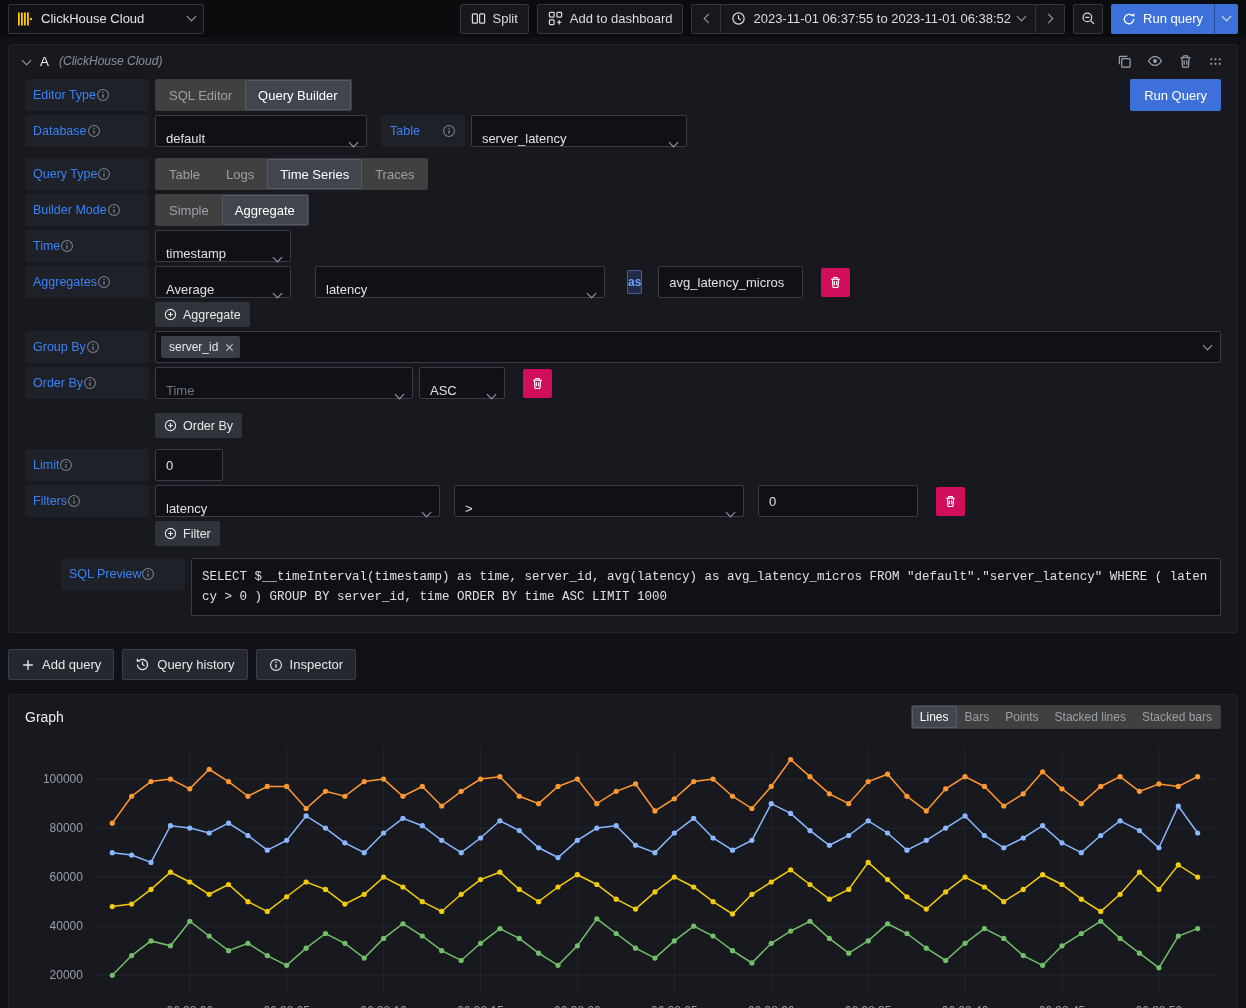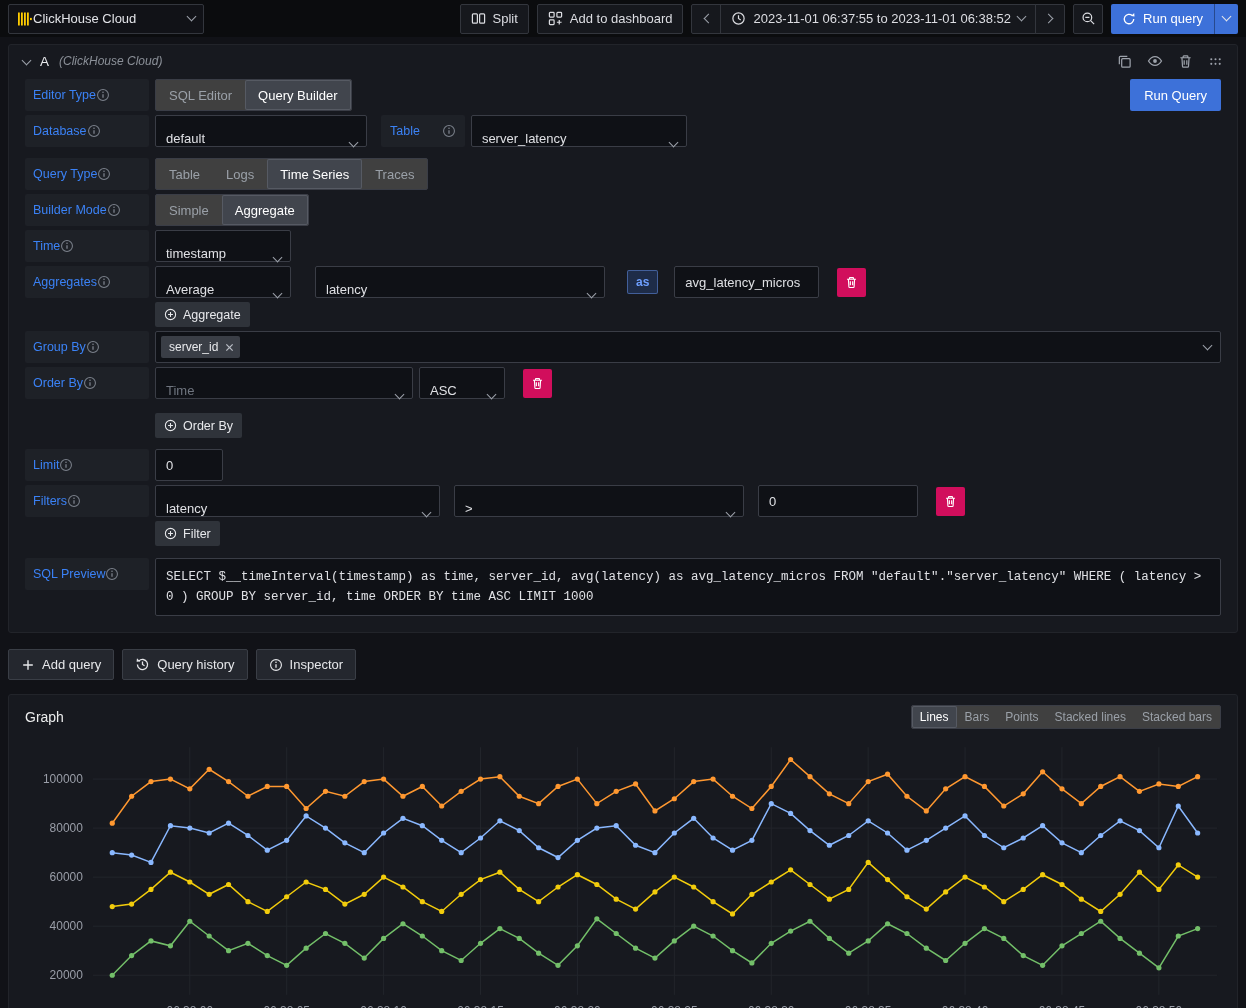--- a/index.html
+++ b/index.html
@@ -8,21 +8,21 @@
     width:1246px; height:1008px; overflow:hidden;
     background:#111217; color:#d8d9dd;
     font-family:"Liberation Sans","DejaVu Sans",sans-serif; font-size:13px;
   }
   svg { display:block; }
   .ico { display:inline-flex; align-items:center; justify-content:center; color:inherit; }
 
   
   .topbar { height:37px; background:#0b0c0e; display:flex; align-items:center; justify-content:space-between; padding:0 8px; }
   .ds-picker { width:196px; height:30px; background:#111217; border:1px solid #33363d; border-radius:2px;
-    display:flex; align-items:center; padding:0 8px; cursor:pointer; }
+    display:flex; align-items:center; gap:8px; padding:0 8px; cursor:pointer; }
   .ds-picker .name { flex:1; font-weight:500; color:#e3e4e8; white-space:nowrap; overflow:hidden; }
   .tb-right { display:flex; align-items:center; gap:8px; }
   .tb-btn { display:inline-flex; align-items:center; gap:7px; height:30px; padding:0 10px;
     background:#16181d; border:1px solid #33363d; border-radius:2px; color:#dcdde2;
     font-family:inherit; font-size:13px; font-weight:500; cursor:pointer; white-space:nowrap; }
   .tb-btn.sq { width:30px; padding:0; justify-content:center; }
   .btn-group { display:flex; }
   .btn-group .tb-btn { border-radius:0; margin-left:-1px; }
   .btn-group .tb-btn:first-child { border-radius:2px 0 0 2px; margin-left:0; }
   .btn-group .tb-btn:last-child { border-radius:0 2px 2px 0; }
@@ -39,42 +39,42 @@
   
   .panel { background:#17191f; border:1px solid #22242a; border-radius:3px; margin:7px 8px; }
   .qheader { display:flex; align-items:center; gap:10px; padding:8px 14px 6px; color:#9da2ab; }
   .refid { color:#e8e9ec; font-weight:500; font-size:13.5px; }
   .ds-hint { color:#8b9098; font-style:italic; font-size:12px; }
   .qh-icons { margin-left:auto; display:flex; align-items:center; gap:15px; color:#9da2ab; }
   .qh-icons .ico { cursor:pointer; }
 
   .qbody { padding:4px 16px 16px; display:flex; flex-direction:column; gap:4px; }
   .qrow { display:flex; align-items:center; gap:6px; }
-  .qrow.top { align-items:flex-start; }
+  .qrow.top { align-items:flex-start;margin-left:36px; }
   .flabel { width:124px; min-width:124px; height:32px; background:#1e2127; border-radius:2px;
     display:flex; align-items:center; justify-content:flex-start; padding:0 8px;
     color:#3b82f6; font-size:12.5px; font-weight:500; }
   .flabel.auto { width:auto; min-width:0; gap:22px; padding:0 9px; }
   .info { color:#7b818b; }
 
   .select { position:relative; height:32px; background:#0f1116; border:1px solid #3a3d46; border-radius:2px;
     display:flex; align-items:flex-end; padding:0 26px 0 10px; color:#dfe0e4; cursor:pointer; }
   .select .chev { position:absolute; right:9px; }
   .ph { color:#6f757f; }
   .input { height:32px; background:#0f1116; border:1px solid #3a3d46; border-radius:2px;
     color:#dfe0e4; padding:0 10px; font-family:inherit; font-size:13px; outline:none; }
 
   .radio { display:inline-flex; align-items:stretch; background:#404040; border:1px solid #3a3d46;
     border-radius:2px; height:32px; overflow:hidden; }
   .radio .opt { display:flex; align-items:center; padding:0 13px; color:#9aa0a8; font-weight:500; cursor:pointer; }
   .radio .opt.sel { background:#41454d; color:#fff; border-radius:2px; box-shadow:inset 0 0 0 1px #565a63; }
   .radio.sm { height:24px; }
   .radio.sm .opt { padding:0 8px; font-size:12px; }
 
-  .chip-as { height:24px; padding:0 8px; display:inline-flex; align-items:center;
+  .chip-as { height:24px; padding:0 0; display:inline-flex; align-items:center;
     background:rgba(61,113,217,.22); border:1px solid rgba(110,159,255,.45);
     color:#6e9fff; border-radius:2px; font-size:12px; font-weight:600; }
   .trash-btn { width:29px; height:29px; min-width:29px; background:#d10e5c; border:none; border-radius:2px;
     color:#fff; display:flex; align-items:center; justify-content:center; cursor:pointer; }
   .sub-btn { display:inline-flex; align-items:center; gap:6px; height:25px; padding:0 9px;
     background:#2f333a; border:none; border-radius:2px; color:#e8e9ec; font-family:inherit;
     font-size:12.5px; font-weight:500; cursor:pointer; }
   .subrow { margin-left:130px; }
 
   .multiselect { flex:1; position:relative; height:32px; background:#0f1116; border:1px solid #3a3d46;

